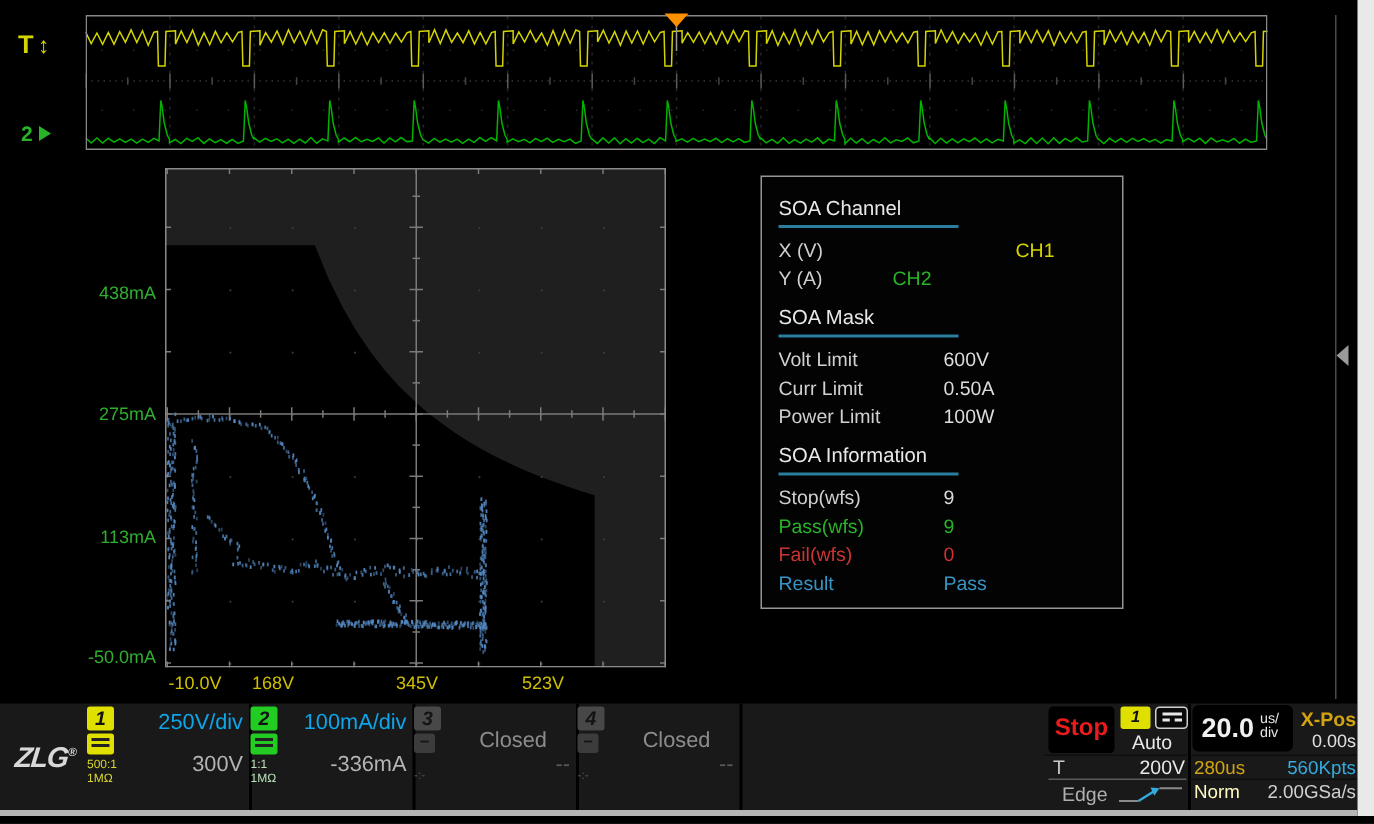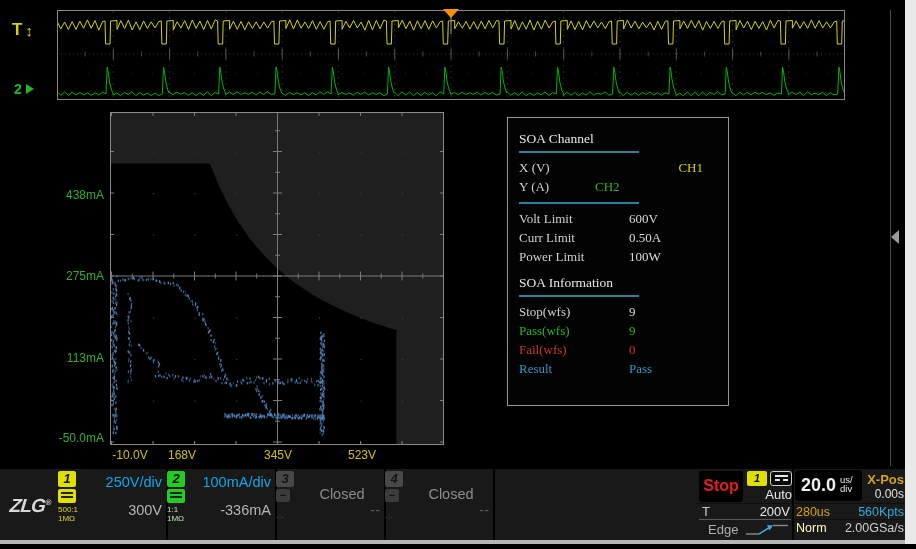--- a/index.html
+++ b/index.html
@@ -18,22 +18,22 @@
   .mk2{left:14px;top:81px;color:#28b428;font-size:14px;font-weight:bold;display:flex;align-items:center;}
   .tri2{display:inline-block;width:0;height:0;margin-left:4px;border-top:5px solid transparent;
         border-bottom:5px solid transparent;border-left:8px solid #28b428;}
   .side-sep{left:890px;top:10px;width:1px;height:456px;background:#4a4a4a;}
   .side-arrow{left:891px;top:230px;width:0;height:0;border-top:7px solid transparent;
               border-bottom:7px solid transparent;border-right:8px solid #9a9a9a;}
   
   .ylab{left:44px;width:60px;text-align:right;font-size:12px;color:#2fae2f;}
   .xlab{top:448px;width:60px;text-align:center;font-size:12px;color:#cfc000;}
   
-  .soa-panel{left:507px;top:117px;width:222px;height:289px;border:1px solid #969696;
-             background:#030303;padding:6px 0 0 11px;box-sizing:border-box;font-family:Liberation Serif, serif;}
+  .soa-panel{left:507px;top:117px;width:242px;height:289px;border:1px solid #969696;
+             background:#030303;padding:6px 0 0 11px;box-sizing:border-box;}
   .soa-title{font-size:13.5px;color:#e8e8e8;margin-top:7px;}
   .soa-underline{width:120px;height:2px;background:#2b7e9e;margin:4px 0 7px;}
   .soa-row{position:relative;height:19px;font-size:13px;color:#d0d0d0;}
   .soa-row .val{position:absolute;left:110px;color:#dcdcdc;}
   .soa-row .val.ch{left:76px;}
   .c-ch1{color:#d4d400!important;text-align:right;}
   .c-green{color:#28b428!important;}
   .c-red{color:#cc3434!important;}
   .c-blue{color:#3795c5!important;}
   
@@ -64,21 +64,21 @@
   .voff{color:#5a5a5a;}
   
   .stopbox{left:699px;top:2px;width:44px;height:31px;background:#000;border-radius:3px;
            color:#e81c1c;font-weight:bold;font-size:16px;text-align:center;line-height:30px;}
   .tsrc{left:747px;top:2px;width:20px;height:15px;background:#e0e000;border-radius:2px;color:#111;
         font-size:11px;font-weight:bold;font-style:italic;text-align:center;line-height:15px;}
   .tcoup{left:770px;top:2px;width:22px;height:15px;background:#0a0a0a;border:1px solid #cfcfcf;
          border-radius:3px;box-sizing:border-box;}
   .tcoup .l1{margin:3px auto 0;width:13px;height:2px;background:#e8e8e8;}
   .tcoup .l2{margin:2px auto 0;width:13px;height:0;border-top:2px dashed #e8e8e8;}
-  .tmode{left:744px;top:18px;width:48px;text-align:right;font-size:13px;color:#e8e8e8;}
+  .tmode{left:744px;top:18px;width:48px;text-align:center;font-size:13px;color:#e8e8e8;}
   .tlab{left:702px;top:35px;font-size:13px;color:#c8c8c8;}
   .tlev{left:700px;top:35px;width:90px;text-align:right;font-size:13px;color:#e8e8e8;}
   .tuline{left:699px;top:50px;width:92px;height:1px;background:#5a5a5a;}
   .ttype{left:708px;top:53px;font-size:13px;color:#b0b0b0;}
   .edgeicon{left:744px;top:54px;}
   .timebox{left:795px;top:1px;width:67px;height:31px;background:#000000;border-radius:4px;}
   .tbval{left:6px;top:5px;font-size:18px;font-weight:bold;color:#f0f0f0;}
   .tbunit{left:45px;top:5px;font-size:9.5px;line-height:9px;color:#e8e8e8;}
   .xposl{left:858px;top:3px;width:46px;text-align:right;font-size:13px;font-weight:600;color:#d2a410;}
   .xposv{left:858px;top:18px;width:46px;text-align:right;font-size:12px;color:#e0e0e0;}
@@ -1158,20 +1158,21 @@
     <div class="soa-title">SOA Channel</div>
     <div class="soa-underline"></div>
     <div class="soa-row">
       <span class="lab">X (V)</span>
       <span class="val ch c-ch1">CH1</span>
     </div>
     <div class="soa-row">
       <span class="lab">Y (A)</span>
       <span class="val ch c-green">CH2</span>
     </div>
+    <div class="soa-title">SOA Mask</div>
     <div class="soa-underline"></div>
     <div class="soa-row">
       <span class="lab">Volt Limit</span>
       <span class="val">600V</span>
     </div>
     <div class="soa-row">
       <span class="lab">Curr Limit</span>
       <span class="val">0.50A</span>
     </div>
     <div class="soa-row">

